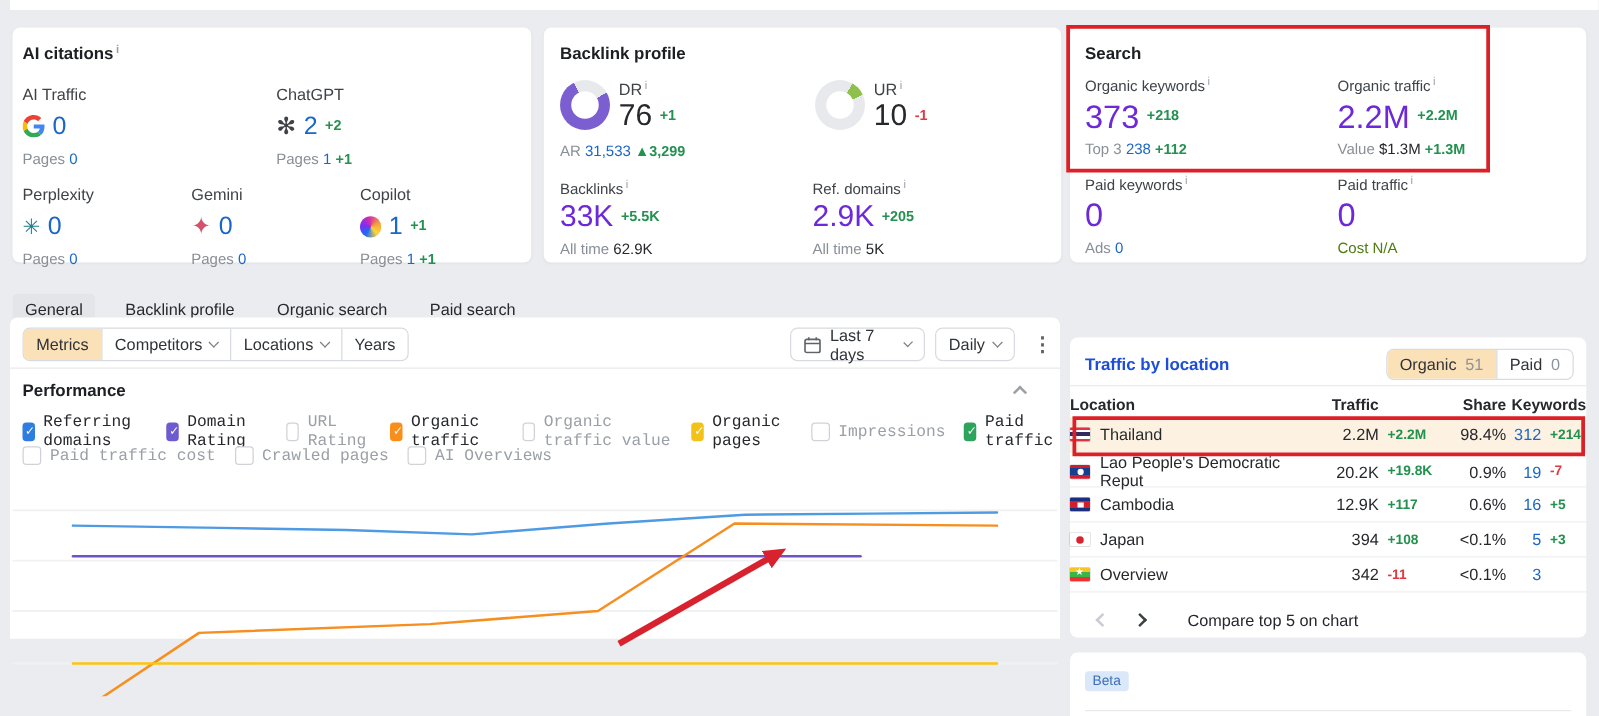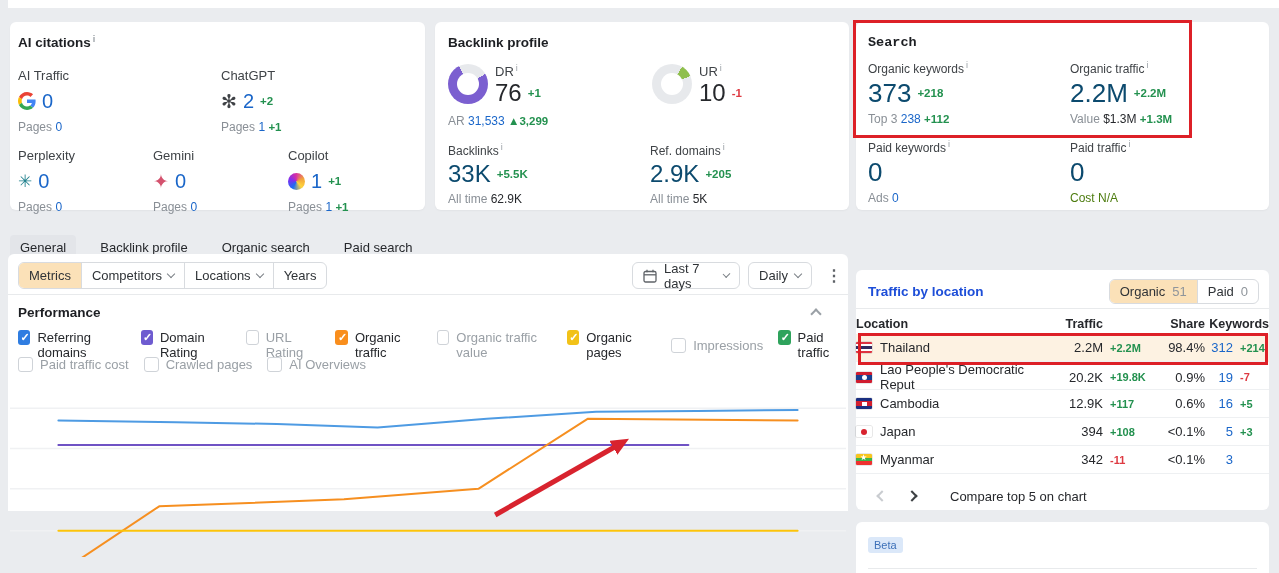--- a/index.html
+++ b/index.html
@@ -3,21 +3,21 @@
 <meta charset="utf-8">
 <style>
   *{margin:0;padding:0;box-sizing:border-box;}
   html,body{width:1279px;height:573px;}
   body{position:relative;overflow:hidden;background:#eaecef;font-family:"Liberation Sans",sans-serif;color:#26282c;font-size:13px;}
   .card{position:absolute;background:#fff;border-radius:6px;box-shadow:0 1px 2px rgba(0,0,0,.04);}
   .top-strip{position:absolute;left:8px;top:0;right:0;height:8px;background:#fff;}
   .card-title{position:absolute;left:16px;top:13px;font-weight:bold;font-size:13.5px;color:#1d1f23;}
   .sup-i{display:inline-block;font-size:9px;color:#9aa0a6;position:relative;top:-5px;margin-left:2px;font-style:normal;}
   .lbl{color:#3f4347;font-size:13px;}
-  .big{font-size:24px;color:#0c4a6e;line-height:1;}
+  .big{font-size:24px;color:#6d28d9;line-height:1;}
   .big.dark{color:#26282c;}
   .mid{font-size:20px;color:#1a66c9;line-height:1;}
   .delta{font-size:11.5px;color:#23914f;font-weight:bold;}
   .delta.neg{color:#de3a42;}
   .gray{color:#898f96;}
   .lightgray{color:#4d7c0f;}
   .bluelink{color:#1a66c9;}
   .valrow{display:flex;align-items:center;gap:6px;}
   
   .ai-block{position:absolute;width:150px;}
@@ -52,21 +52,21 @@
   .seg.sel{background:#fbe1b8;}
   .caret{display:inline-block;width:6px;height:6px;border-right:1.5px solid #7b8086;border-bottom:1.5px solid #7b8086;transform:rotate(45deg);margin-top:-4px;}
   .right-controls{position:absolute;left:624px;top:8px;display:flex;gap:8px;align-items:center;}
   .btn{display:flex;align-items:center;gap:7px;height:27px;padding:0 10px;border:1px solid #d8dbdf;border-radius:6px;background:#fff;cursor:pointer;color:#2f3337;}
   .kebab{font-size:16px;color:#5f6368;font-weight:bold;padding:2px 6px;cursor:pointer;}
   .cal-icon svg{width:14px;height:14px;display:block;}
   
   .perf-title{position:absolute;left:10px;top:51px;font-weight:bold;font-size:13.5px;color:#1d1f23;}
   .collapse{position:absolute;left:804px;top:56px;width:8px;height:8px;border-left:2px solid #9aa0a6;border-top:2px solid #9aa0a6;transform:rotate(45deg);cursor:pointer;}
   .cb-row{position:absolute;left:10px;display:flex;gap:15px;align-items:center;}
-  .cb{display:flex;gap:7px;cursor:pointer;}
+  .cb{display:flex;align-items:center;gap:7px;cursor:pointer;font-family:Liberation Mono, monospace;}
   .cb .box{width:15px;height:15px;border-radius:3px;border:1px solid #cfd3d8;background:#fff;position:relative;}
   .cb.checked .box{border:none;}
   .cb.checked .box::after{content:"✓";position:absolute;left:2.5px;top:0.5px;color:#fff;font-size:11px;font-weight:bold;}
   .cb .cb-lbl{color:#9aa0a6;}
   .cb.checked .cb-lbl{color:#26282c;}
   .c-blue .box{background:#2f7de1;} .c-purple .box{background:#6e5bd0;} .c-orange .box{background:#f98e1d;}
   .c-yellow .box{background:#f2c218;} .c-green .box{background:#2ea35c;}
   #perf-chart{position:absolute;left:0;top:128px;}
   
   .tbl-title{position:absolute;left:12px;top:14px;font-weight:bold;font-size:13.5px;color:#1d4ed8;}
@@ -195,21 +195,21 @@
 
   <div class="subline lbl" style="left:215px;top:122px;"><span>Ref. domains</span><i class="sup-i">i</i></div>
   <div class="bl-rating-val" style="left:215px;top:140px;">
       <span class="big">2.9K</span>
       <span class="delta">+205</span>
     </div>
   <div class="subline" style="left:215px;top:170px;"><span class="gray">All time</span>&nbsp;<span>5K</span></div>
 </div>
 
 <div class="card" style="left:856px;top:22px;width:413px;height:188px;">
-  <div class="card-title" style="left:12px;font-family:Liberation Mono, monospace;">Search</div>
+  <div class="card-title" style="left:12px;">Search</div>
 
   <div class="subline lbl" style="left:12px;top:40px;"><span>Organic keywords</span><i class="sup-i">i</i></div>
   <div class="bl-rating-val" style="left:12px;top:58px;">
       <span class="big" style="font-size:26px;">373</span>
       <span class="delta">+218</span>
     </div>
   <div class="subline" style="left:12px;top:90px;"><span class="gray">Top 3</span> <span class="bluelink">238</span> <span class="delta">+112</span></div>
 
   <div class="subline lbl" style="left:214px;top:40px;"><span>Organic traffic</span><i class="sup-i">i</i></div>
   <div class="bl-rating-val" style="left:214px;top:58px;">
@@ -402,21 +402,21 @@
       <span class="flag flag-jp"></span>
       <span>Japan</span>
       <span class="cell-r">394</span>
       <span class="cell-delta">+108</span>
       <span class="cell-r">&lt;0.1%</span>
       <span class="cell-r kw">5</span>
       <span class="cell-delta">+3</span>
     </div>
     <div class="loc-grid loc-row">
       <span class="flag flag-mm"></span>
-      <span>Myanmar</span>
+      <span>Overview</span>
       <span class="cell-r">342</span>
       <span class="cell-delta neg">-11</span>
       <span class="cell-r">&lt;0.1%</span>
       <span class="cell-r kw">3</span>
       <span class="cell-delta"></span>
     </div>
   </div>
 
   <div class="pager">
     <span class="pg pg-prev"></span>

